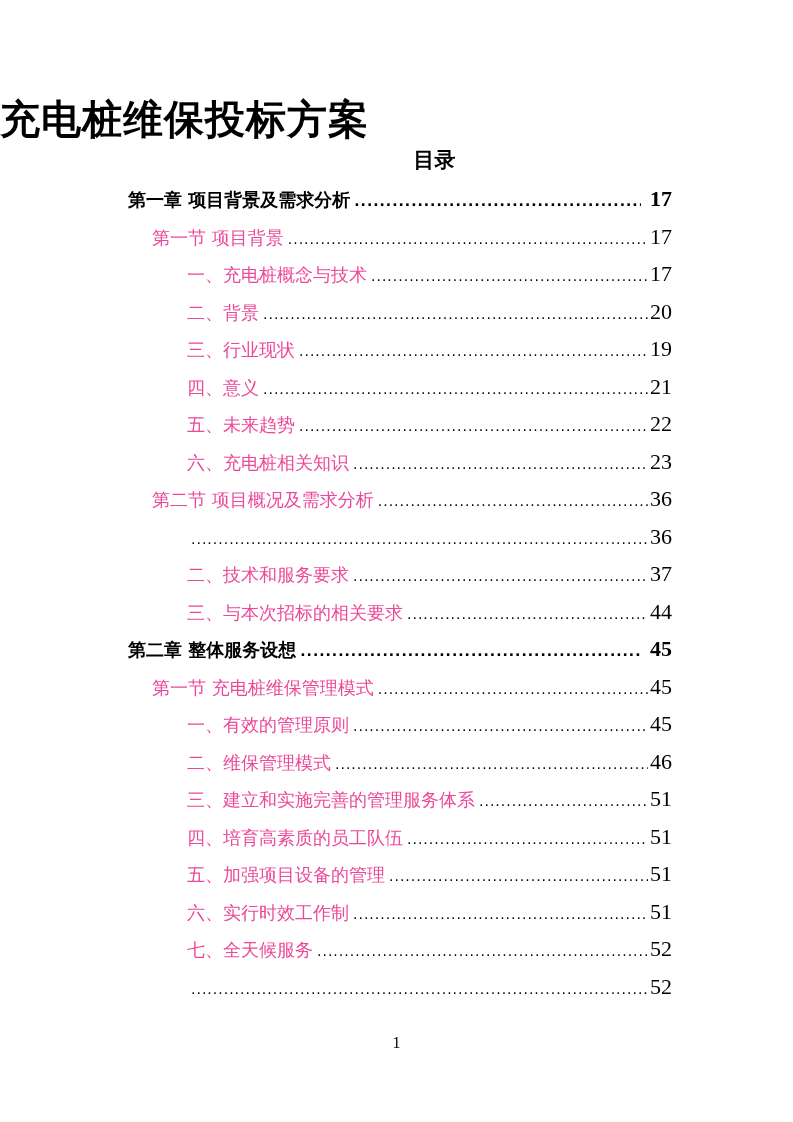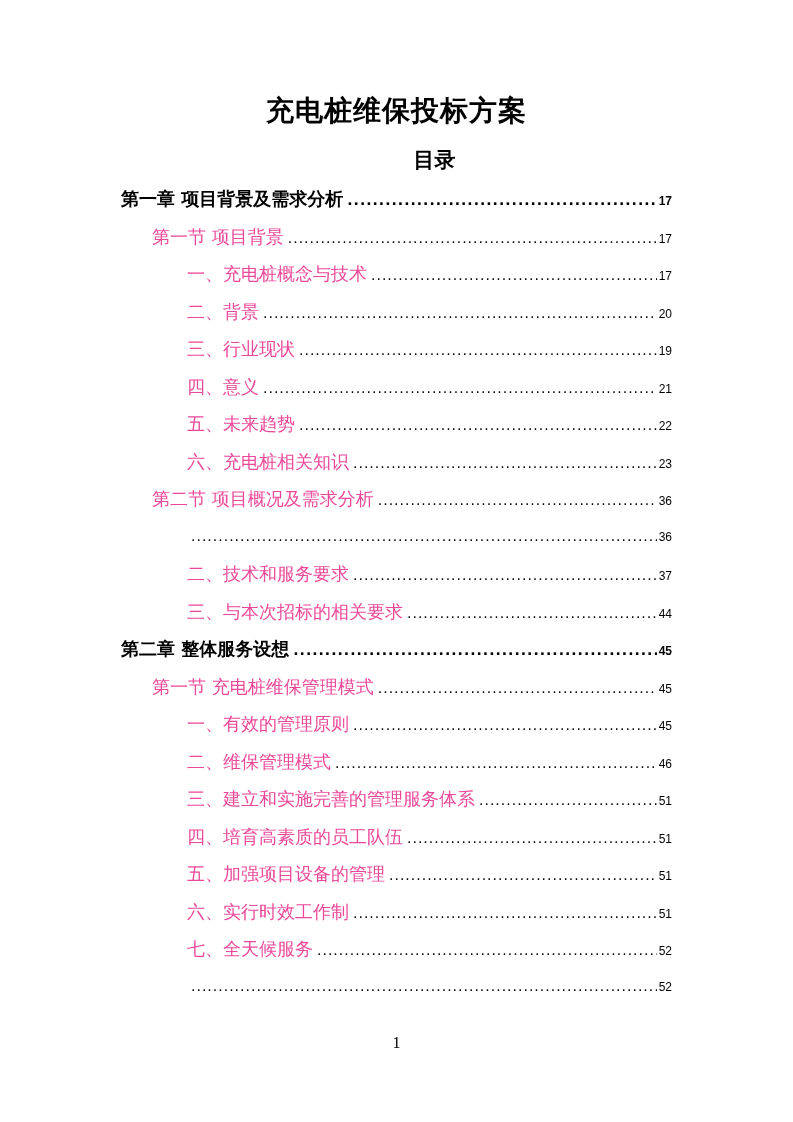--- a/index.html
+++ b/index.html
@@ -1,28 +1,28 @@
 <!DOCTYPE html>
 <html><head>
 <meta charset="utf-8">
 <style>
   html, body { margin:0; padding:0; background:#ffffff; }
   body { width:793px; height:1122px; position:relative; overflow:hidden;
          font-family:"DejaVu Sans", "Liberation Sans", sans-serif; color:#000; }
-  .title { position:absolute; top:92px; left:0; width:793px; text-align:center;
-           font-size:28px; font-weight:bold; letter-spacing:1px; }
+  .title { position:absolute; top:92px; left:0; width:793px; text-align:left;
+           font-size:40px; font-weight:bold; letter-spacing:1px; }
   .subtitle { position:absolute; top:146px; left:0; width:793px; text-align:center;
               font-size:21px; font-weight:bold;padding-left:38px; }
   .toc { position:absolute; top:180px; left:0; width:793px; }
   .row { position:absolute; display:flex; align-items:baseline; right:121px; height:37px; line-height:37px; }
   .row .label { white-space:nowrap; font-size:18px; }
   .row .dots { flex:1; overflow:hidden; white-space:nowrap; margin:0 2px 0 4px; font-size:14px; letter-spacing:1px; color:#000; }
   .row .dots::before { content:"........................................................................................................................................................................................................"; }
-  .row .page { font-family:Liberation Sans, sans-serif; font-size:12px; white-space:nowrap; }
-  .lvl1 .label, .lvl1 .page { font-weight:bold; }
+  .row .page { font-family:Liberation Serif, serif; font-size:22px; white-space:nowrap; }
+  .lvl1 .label, .lvl1 .page { font-weight:bold;margin-left:7px; }
   .lvl1 .dots { font-weight:bold; }
   .lvl1 { left:121px; }
   .lvl2 { left:152px; }
   .lvl3 { left:187px; }
   .lvl2 .label, .lvl3 .label { color:#ec4899; font-weight:normal; }
   .pagenum { position:absolute; top:1034px; left:0; width:793px; text-align:center;
              font-family:"Liberation Serif", serif; font-size:16px; }
 </style>
 </head>
 <body>

